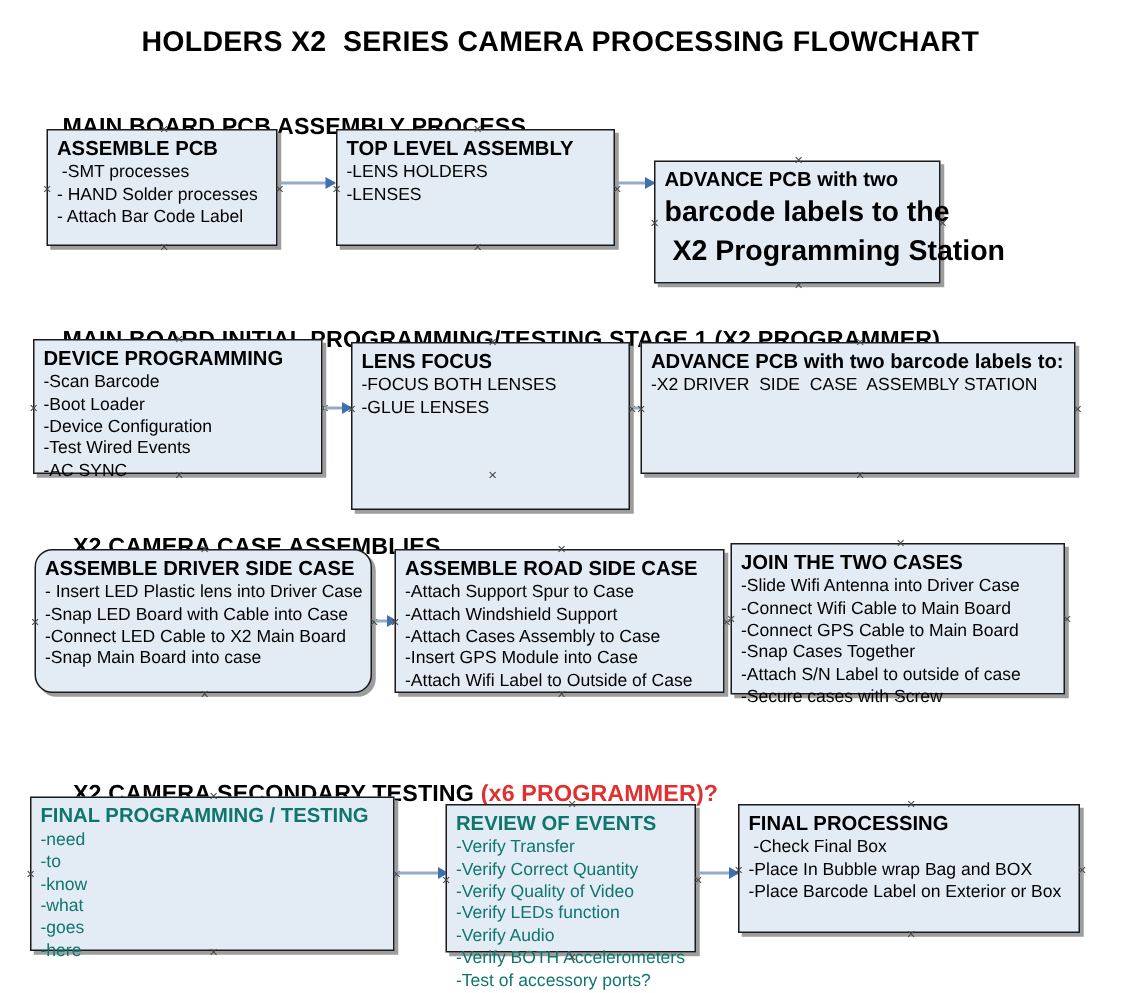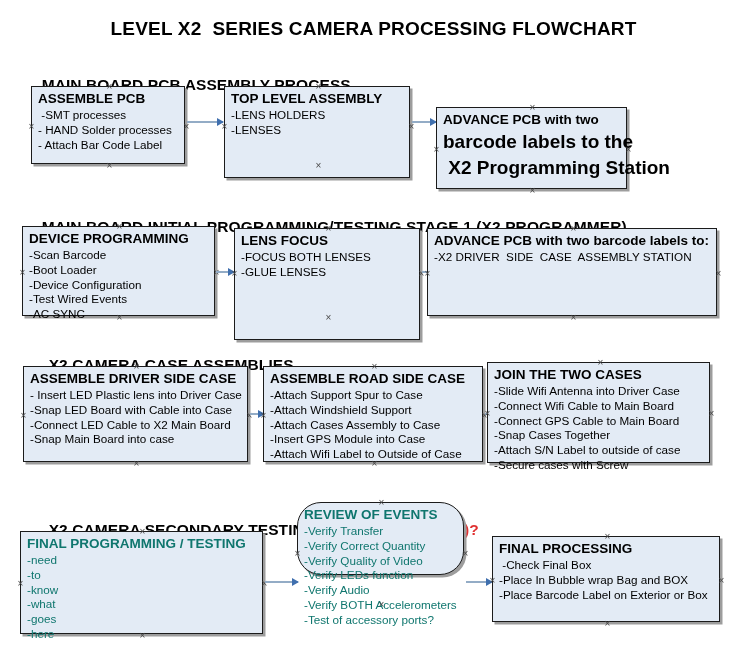--- a/index.html
+++ b/index.html
@@ -111,42 +111,42 @@
     pointer-events: none;
     user-select: none;
   }
   .handle::before { content: "\00D7"; }
 </style>
 </head>
 <body>
 
 <div id="canvas">
 
-  <div class="doc-title">LEVEL X2  SERIES CAMERA PROCESSING FLOWCHART</div>
+  <div class="doc-title">HOLDERS X2  SERIES CAMERA PROCESSING FLOWCHART</div>
 
   <div class="section-head" style="left:24px; top:58px;">
     <span>MAIN BOARD PCB ASSEMBLY PROCESS</span>
   </div>
 
   <div class="flowbox" style="left:31px; top:86px; width:154px; height:78px;">
     <div class="bx-title">ASSEMBLE PCB</div>
     <div class="bx-line"> -SMT processes</div>
     <div class="bx-line">- HAND Solder processes</div>
     <div class="bx-line">- Attach Bar Code Label</div>
     <span class="handle" style="left:73px; top:-5px;"></span>
     <span class="handle" style="left:73px; top:74px;"></span>
     <span class="handle" style="left:-5px; top:35px;"></span>
     <span class="handle" style="left:150px; top:35px;"></span>
   </div>
 
   <div class="conn" style="left:187px; top:121px; width:36px;">
     <span class="head"></span>
   </div>
 
-  <div class="flowbox" style="left:224px; top:86px; width:186px; height:92px;">
+  <div class="flowbox" style="left:224px; top:86px; width:186px; height:78px;">
     <div class="bx-title">TOP LEVEL ASSEMBLY</div>
     <div class="bx-line">-LENS HOLDERS</div>
     <div class="bx-line">-LENSES</div>
     <span class="handle" style="left:89px; top:-5px;"></span>
     <span class="handle" style="left:89px; top:74px;"></span>
     <span class="handle" style="left:-5px; top:35px;"></span>
     <span class="handle" style="left:182px; top:35px;"></span>
   </div>
 
   <div class="conn" style="left:412px; top:121px; width:24px;">
@@ -204,21 +204,21 @@
     <span class="handle" style="left:141px; top:-5px;"></span>
     <span class="handle" style="left:141px; top:84px;"></span>
     <span class="handle" style="left:-5px; top:40px;"></span>
     <span class="handle" style="left:286px; top:40px;"></span>
   </div>
 
   <div class="section-head" style="left:31px; top:338px;text-align:right;">
     <span>X2 CAMERA CASE ASSEMBLIES</span>
   </div>
 
-  <div class="flowbox" style="left:23px; top:366px; width:225px; height:96px;">
+  <div class="flowbox" style="left:23px; top:366px; width:225px; height:96px;border-radius:12px;">
     <div class="bx-title">ASSEMBLE DRIVER SIDE CASE</div>
     <div class="bx-line">- Insert LED Plastic lens into Driver Case</div>
     <div class="bx-line">-Snap LED Board with Cable into Case</div>
     <div class="bx-line">-Connect LED Cable to X2 Main Board</div>
     <div class="bx-line">-Snap Main Board into case</div>
     <span class="handle" style="left:108px; top:-5px;"></span>
     <span class="handle" style="left:108px; top:92px;"></span>
     <span class="handle" style="left:-5px; top:44px;"></span>
     <span class="handle" style="left:221px; top:44px;"></span>
   </div>
@@ -273,21 +273,21 @@
     <span class="handle" style="left:117px; top:-5px;"></span>
     <span class="handle" style="left:117px; top:99px;"></span>
     <span class="handle" style="left:-5px; top:47px;"></span>
     <span class="handle" style="left:239px; top:47px;"></span>
   </div>
 
   <div class="conn" style="left:265px; top:581px; width:33px;">
     <span class="head"></span>
   </div>
 
-  <div class="flowbox red" style="left:297px; top:502px; width:167px; height:73px;border-radius:24px;">
+  <div class="flowbox red" style="left:297px; top:536px; width:167px; height:99px;">
     <div class="bx-title">REVIEW OF EVENTS</div>
     <div class="bx-line">-Verify Transfer</div>
     <div class="bx-line">-Verify Correct Quantity</div>
     <div class="bx-line">-Verify Quality of Video</div>
     <div class="bx-line">-Verify LEDs function</div>
     <div class="bx-line">-Verify Audio</div>
     <div class="bx-line">-Verify BOTH Accelerometers</div>
     <div class="bx-line">-Test of accessory ports?</div>
     <span class="handle" style="left:79px; top:-5px;"></span>
     <span class="handle" style="left:79px; top:97px;"></span>

